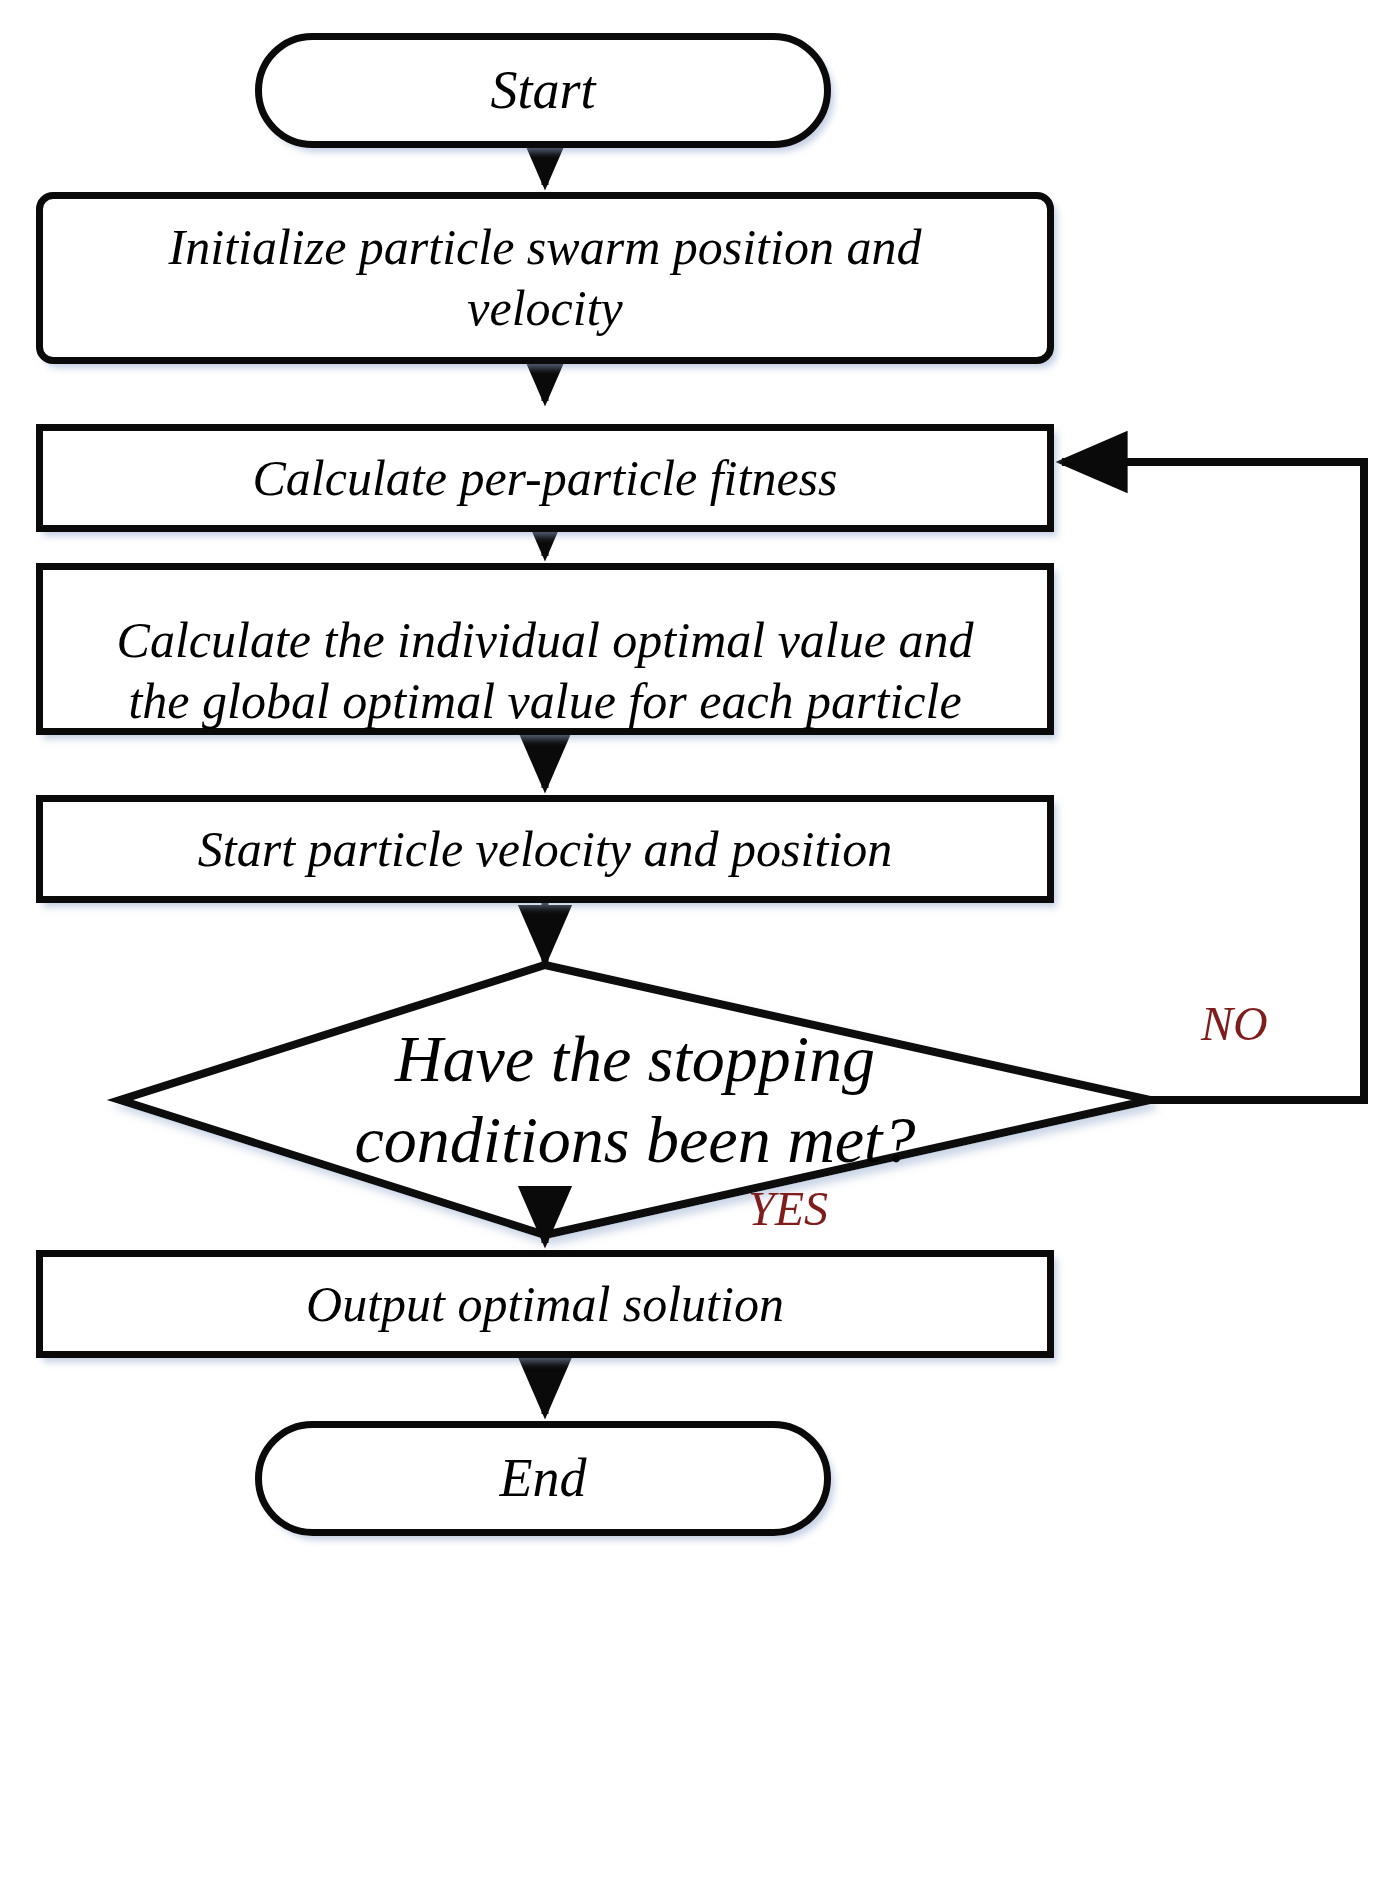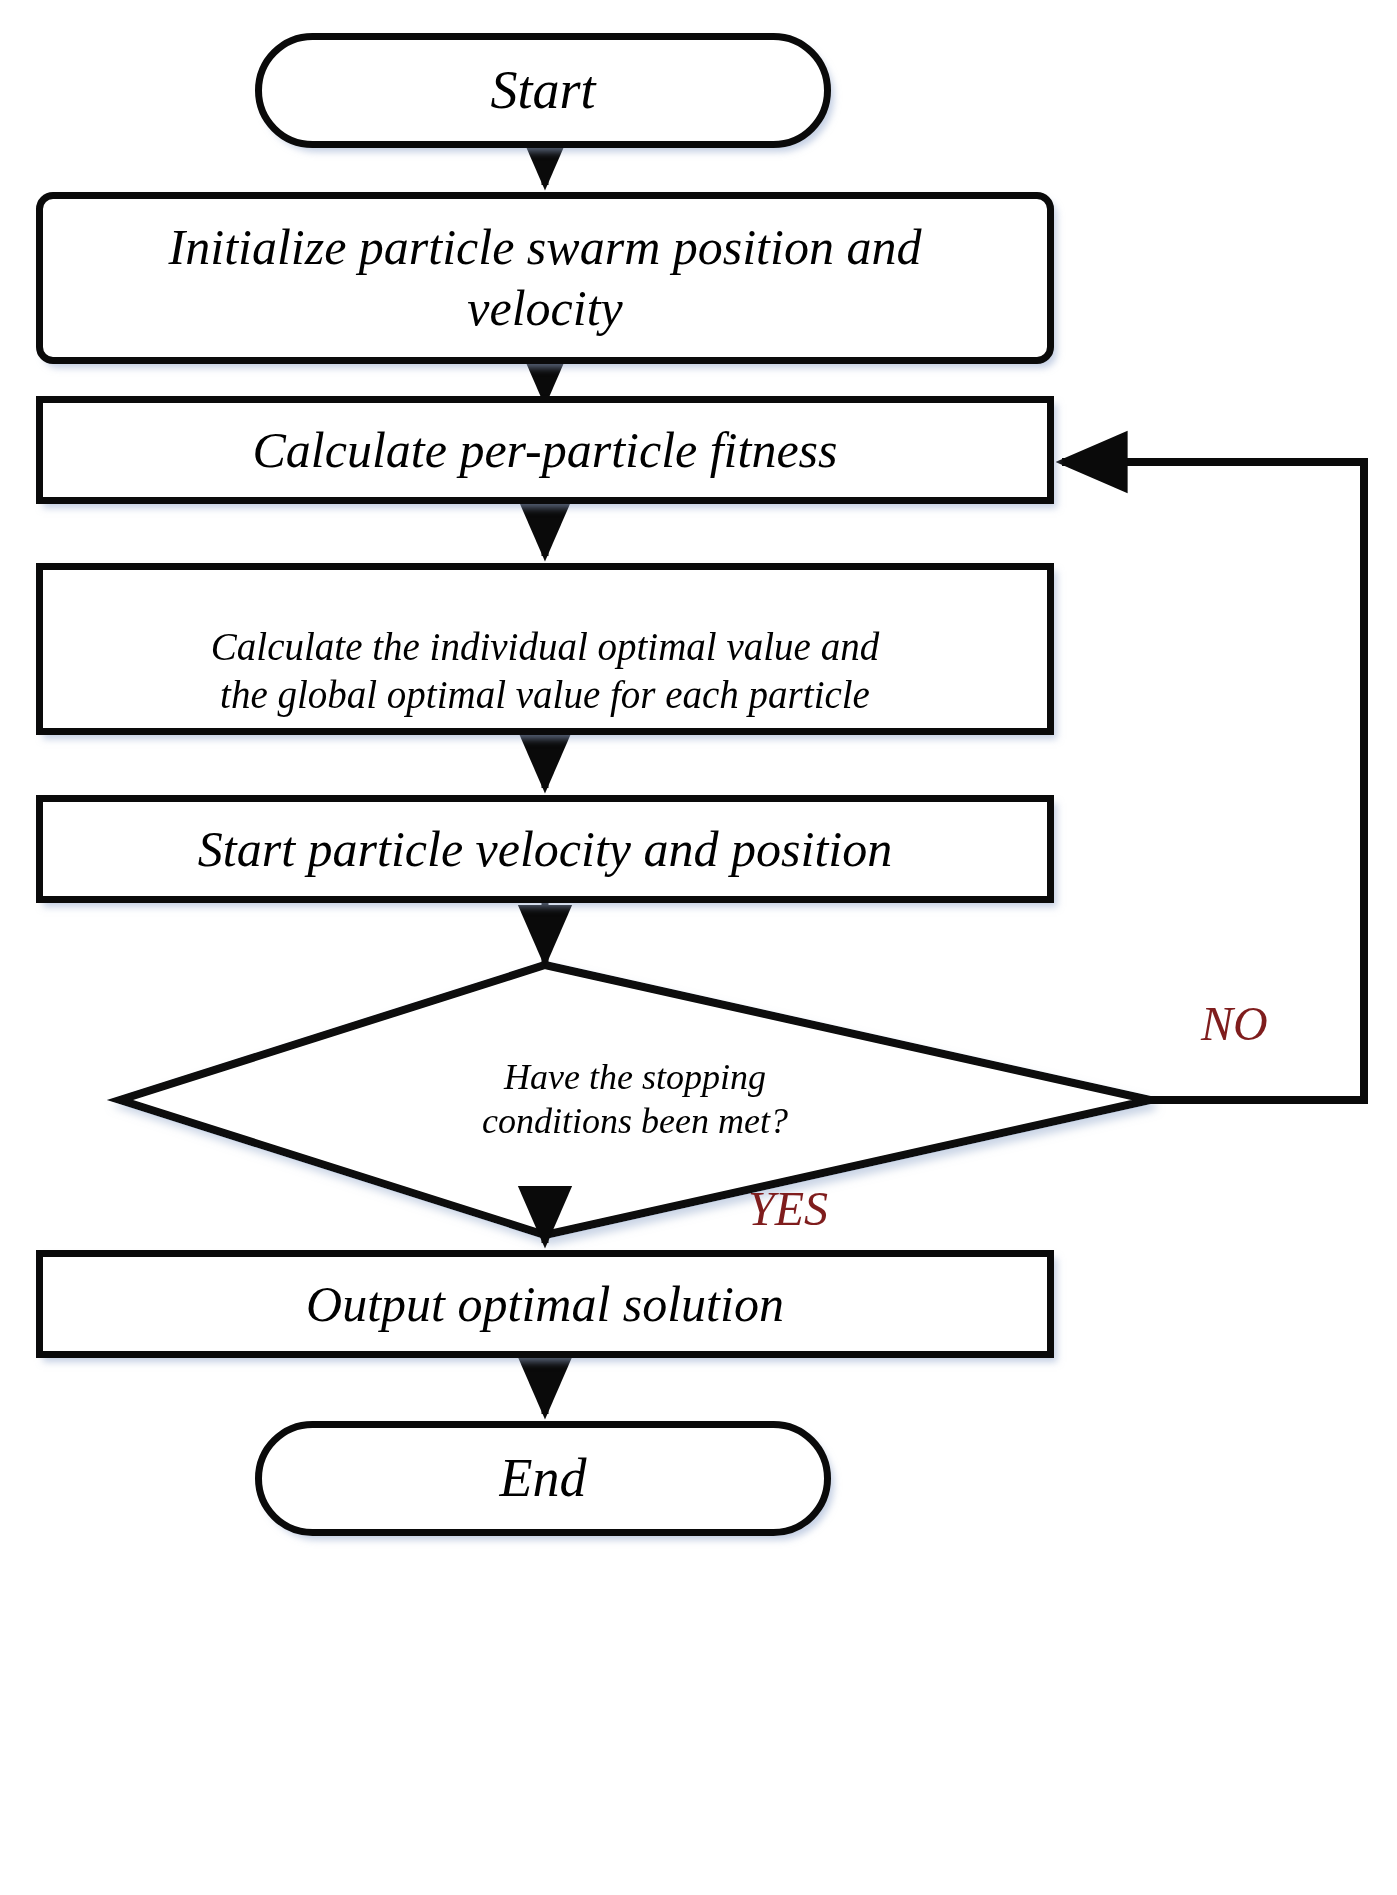--- a/index.html
+++ b/index.html
@@ -51,25 +51,25 @@
     padding: 0 10px;
     white-space: pre-line;
   }
   
   #n-start  { left: 255px; top: 33px;   width: 576px;  height: 115px; }
   #n-start .lbl  { font-size: 54px; }
 
   #n-init   { left: 36px;  top: 192px;  width: 1018px; height: 172px; border-radius: 17px; }
   #n-init .lbl   { font-size: 50px; line-height: 1.22; }
 
-  #n-fit    { left: 36px;  top: 396px;  width: 1018px; height: 108px; }
+  #n-fit    { left: 36px;  top: 424px;  width: 1018px; height: 108px; }
   #n-fit .lbl    { font-size: 50px; }
 
   #n-best   { left: 36px;  top: 563px;  width: 1018px; height: 172px; }
-  #n-best .lbl   { font-size: 39px; line-height: 1.22; margin-top: 44px; }
+  #n-best .lbl   { font-size: 50px; line-height: 1.22; margin-top: 44px; }
 
   #n-upd    { left: 36px;  top: 795px;  width: 1018px; height: 108px; }
   #n-upd .lbl    { font-size: 50px; }
 
   #n-out    { left: 36px;  top: 1250px; width: 1018px; height: 108px; }
   #n-out .lbl    { font-size: 50px; }
 
   #n-end    { left: 255px; top: 1421px; width: 576px;  height: 115px; }
   #n-end .lbl    { font-size: 54px; }
 
@@ -78,21 +78,21 @@
     position: absolute;
     left: 115px;
     top: 1000px;
     width: 1040px;
     height: 200px;
     display: flex;
     align-items: center;
     justify-content: center;
     text-align: center;
     color: #000000;
-    font-size: 36px;
+    font-size: 66px;
     line-height: 1.22;
     white-space: pre-line;
     pointer-events: none;
   }
 
   .edge-label {
     position: absolute;
     color: #7f1d1d;
     font-size: 48px;
     line-height: 1;

